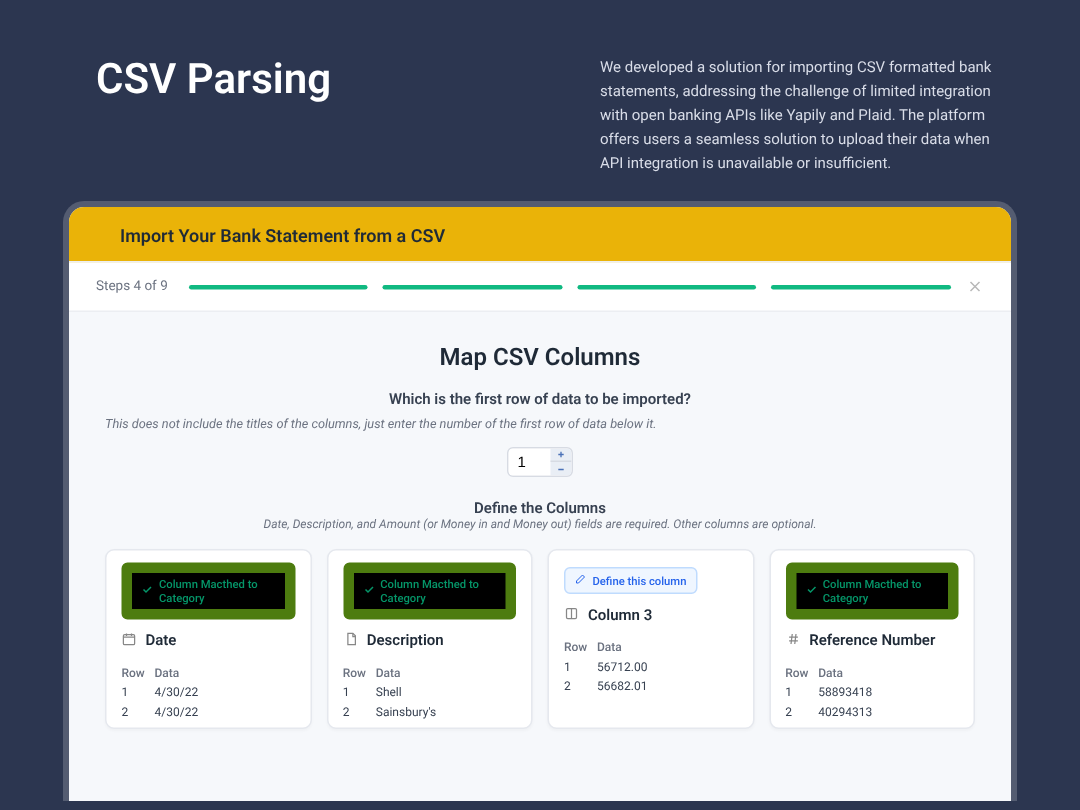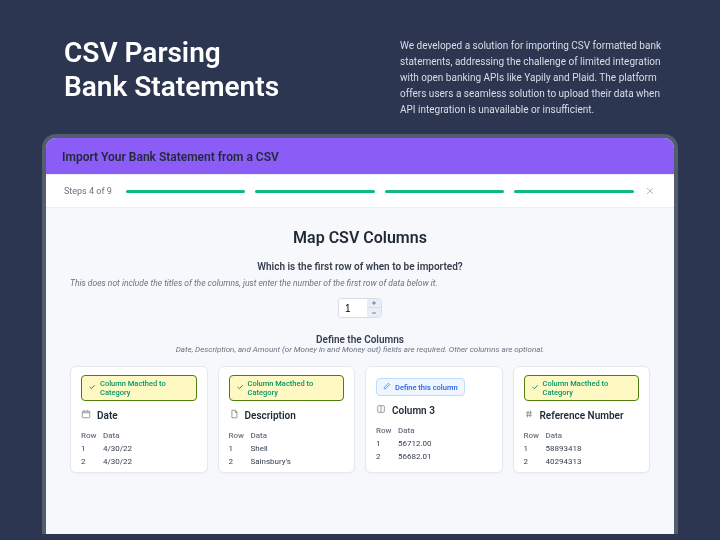--- a/index.html
+++ b/index.html
@@ -34,21 +34,21 @@
     display: flex; align-items: center; justify-content: space-between;
     padding: 8px 18px; border-bottom: 1px solid #eceef2;
   }
   .brand { display: flex; align-items: center; gap: 6px; }
   .brand-logo { width: 14px; height: 14px; }
   .brand-name { font-size: 13px; font-weight: 500; color: #1f2a37; }
   .topbar-right { display: flex; align-items: center; gap: 12px; }
   .bell { width: 12px; height: 12px; opacity: .45; }
   .avatar { width: 18px; height: 18px; border-radius: 50%; background: linear-gradient(135deg,#d9b28a,#8b6f55); border:1px solid #e2e5ea; }
   .page-h {
-    background: #8b5cf6; padding: 12px 18px 10px 16px;
+    background: #eab308; padding: 12px 18px 10px 34px;
     font-size: 12px; font-weight: 600; color: #1f2a37;
     border-bottom: 1px solid #eceef2;
   }
   .stepper {
     background:#fff;
     padding: 10px 18px; display:flex; align-items:center; gap:10px;
     border-bottom: 1px solid #eceef2;
   }
   .steps-label { font-size: 9px; color:#6b7280; margin-right:4px; }
   .bar { flex:1; height:3px; border-radius:2px; }
@@ -82,21 +82,21 @@
   .col-card {
     background:#fff; border:1px solid #e5e8ee; border-radius:6px;
     padding:8px 10px 4px 10px;
     box-shadow: 0 1px 2px rgba(0,0,0,.03);
   }
   .tag {
     display:inline-flex; align-items:center; gap:4px;
     font-size:7.5px; padding:3px 6px; border-radius:4px;
     font-weight:500;
   }
-  .tag.green { color:#059669; background:#fef9c3; border:1px solid #4d7c0f; }
+  .tag.green { color:#059669; background:#000000; border:7px solid #4d7c0f; }
   .tag.blue  { color:#2563eb; background:#eff6ff; border:1px solid #bfdbfe; }
   .tag svg { width:8px; height:8px; }
   .col-head {
     display:flex; align-items:center; gap:6px; margin-top:8px;
     font-size:10px; font-weight:600; color:#1f2a37;
   }
   .col-head svg { width:10px; height:10px; opacity:.7; }
   .mini-table { margin-top:8px; }
   .mini-table .hdr, .mini-table .r {
     display:grid; grid-template-columns: 18px 1fr; gap:4px;
@@ -104,21 +104,20 @@
   }
   .mini-table .hdr { color:#6b7280; font-weight:500; }
 </style>
 </head>
 <body>
 
 <div class="hero">
   <div class="hero-left">
     <div class="hero-title">
       <span>CSV Parsing</span><br>
-      <span>Bank Statements</span>
     </div>
   </div>
   <div class="hero-right">We developed a solution for importing CSV formatted bank statements, addressing the challenge of limited integration with open banking APIs like Yapily and Plaid.  The platform offers users a seamless solution to upload their data when API integration is unavailable or insufficient.</div>
 </div>
 
 <div class="app-shell">
 
 
   <div class="page-h">Import Your Bank Statement from a CSV</div>
 
@@ -128,21 +127,21 @@
     <div class="bar done"></div>
     <div class="bar done"></div>
     <div class="bar done"></div>
     <svg class="close" viewBox="0 0 24 24" stroke="#333" stroke-width="2">
         <path d="M6 6l12 12M18 6L6 18"></path>
       </svg>
   </div>
 
   <div class="content">
     <div class="sec-title">Map CSV Columns</div>
-    <div class="sec-sub">Which is the first row of when to be imported?</div>
+    <div class="sec-sub">Which is the first row of data to be imported?</div>
     <div class="sec-desc">This does not include the titles of the columns, just enter the number of the first row of data below it.</div>
 
     <div class="row-input">
       <div class="stepper-field">
         <input value="1" style="">
         <div class="spin">
           <button>
               <svg viewBox="0 0 10 10" stroke="#4b72b8" stroke-width="1.5">
                 <path d="M5 2v6M2 5h6"></path>
               </svg>

